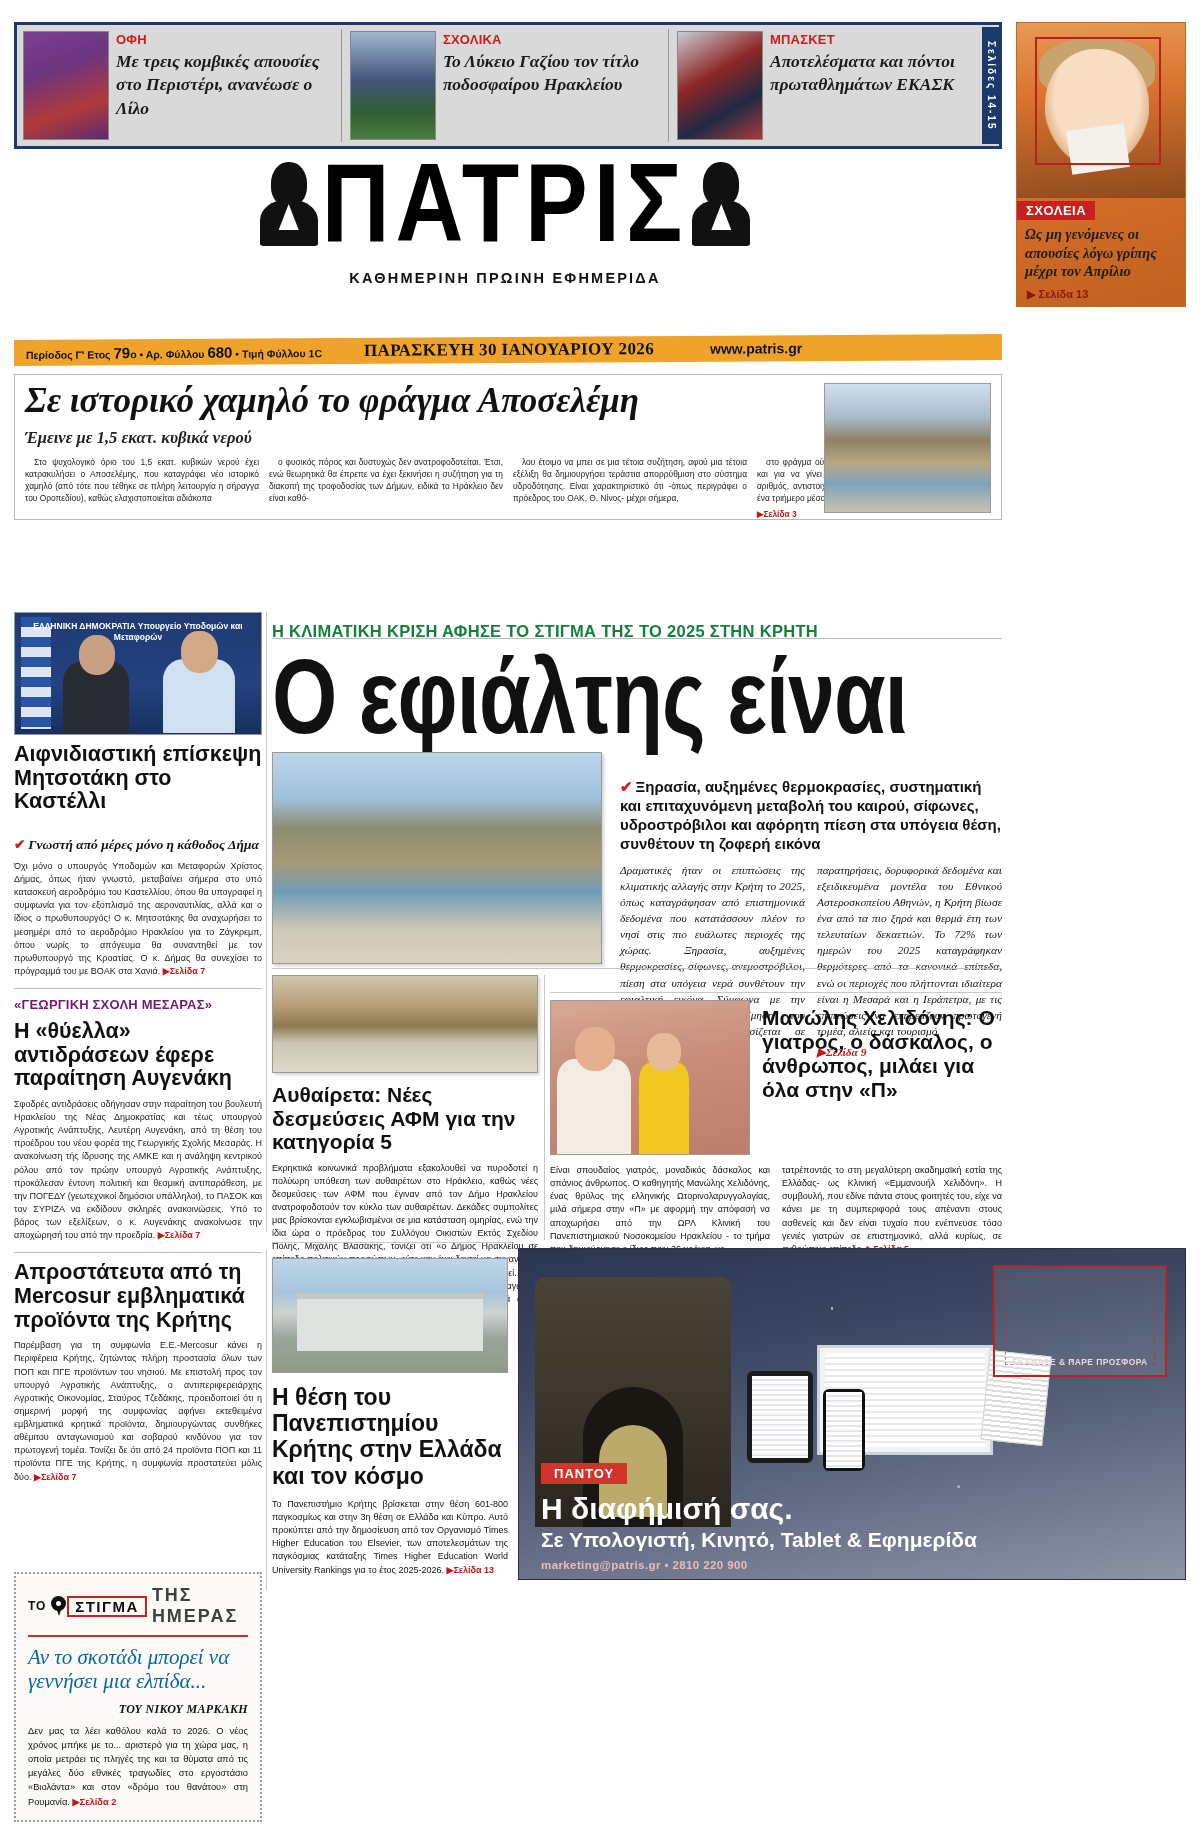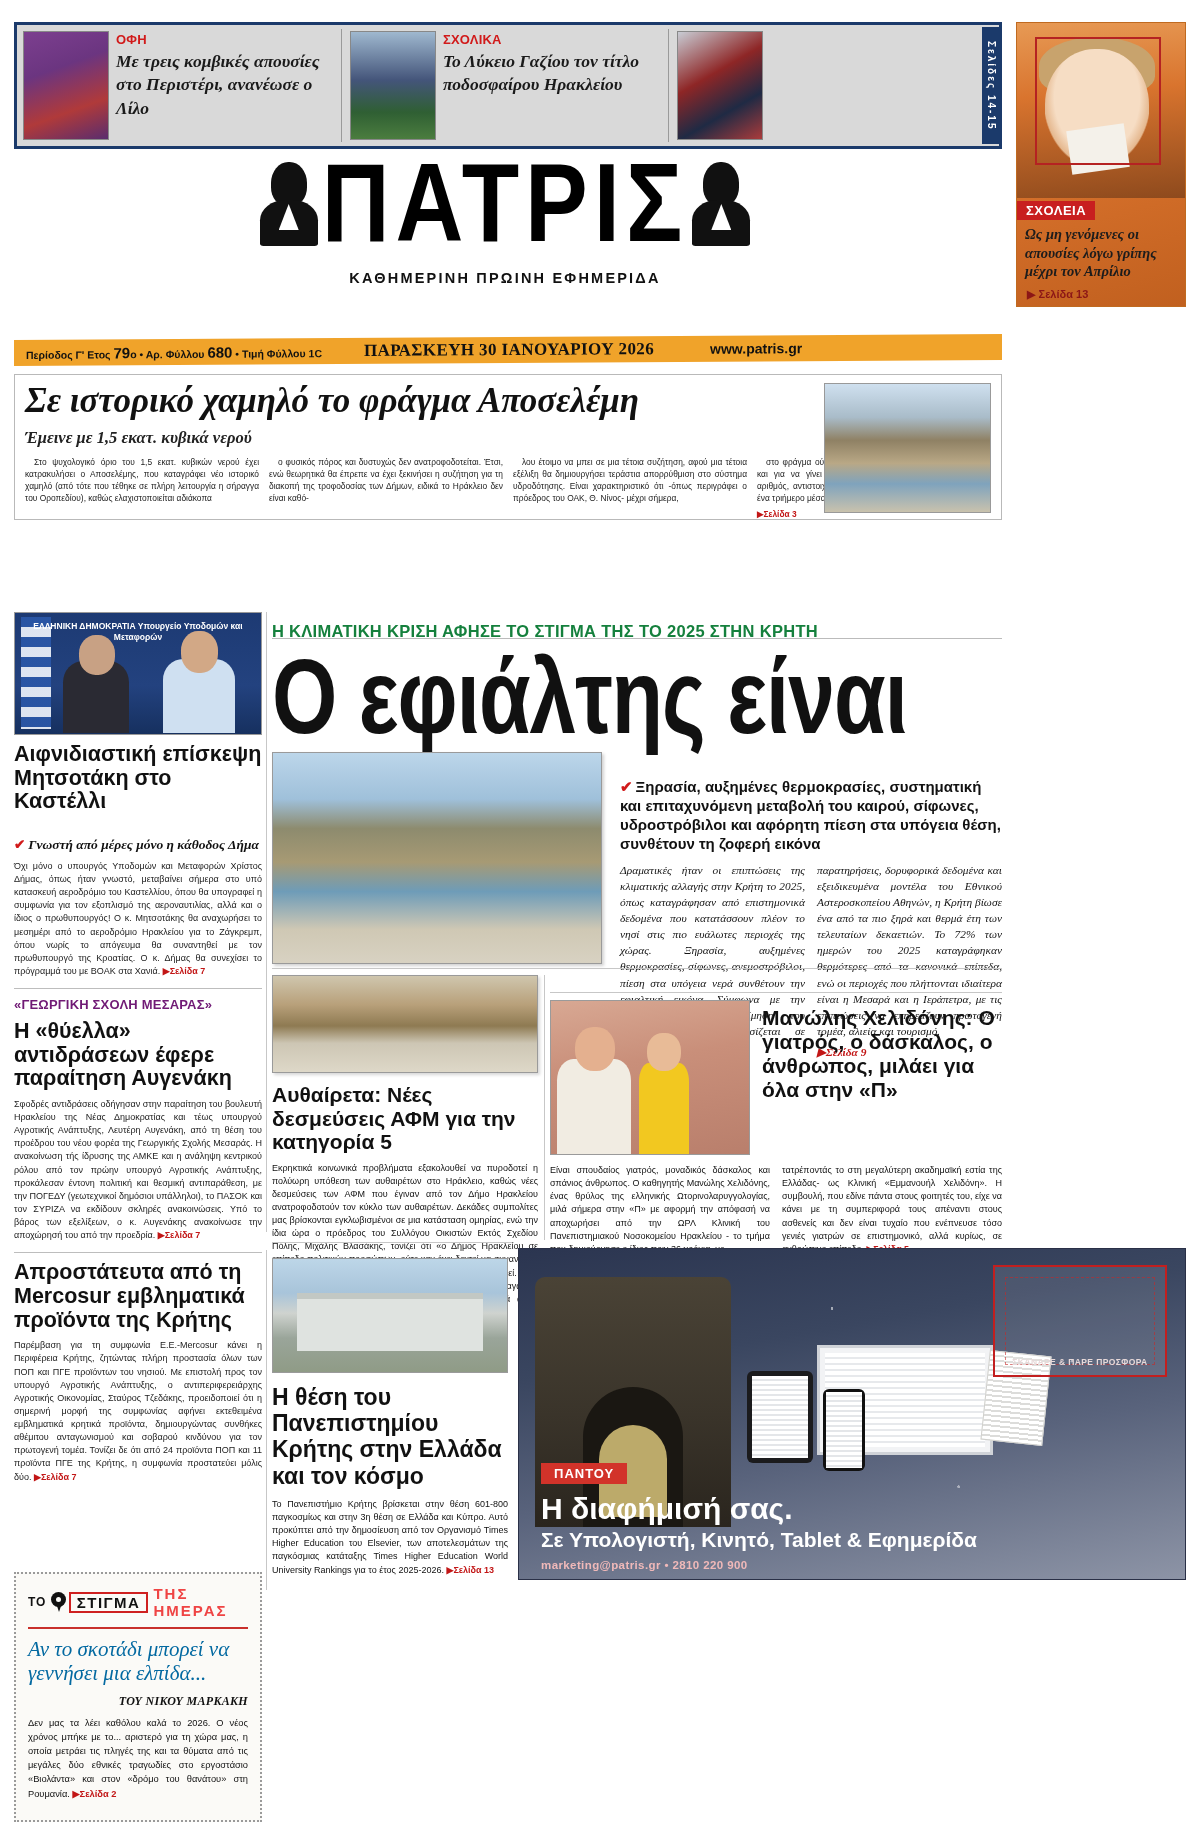--- a/index.html
+++ b/index.html
@@ -224,21 +224,21 @@
   
   .stigma { position:absolute; left:14px; top:1572px; width:248px; height:250px;
     border:2px dotted #9a9a9a; background:#fbfaf7; padding:11px 12px; }
   .st-hdr { display:flex; align-items:center; gap:5px; }
   .st-to { font-size:12px; font-weight:700; color:#111; letter-spacing:1px; }
   .st-pin { width:15px; height:20px; position:relative; }
   .st-pin:before { content:""; position:absolute; left:0; top:0; width:15px; height:15px; background:#111; border-radius:50% 50% 50% 50%; }
   .st-pin:after { content:""; position:absolute; left:4.5px; top:11px; width:0; height:0; border-left:3px solid transparent; border-right:3px solid transparent; border-top:9px solid #111; }
   .st-pin i { position:absolute; left:5px; top:4.5px; width:5px; height:5px; background:#fbfaf7; border-radius:50%; display:block; }
   .st-word { border:2px solid #cf2020; padding:0 6px; font-size:15px; font-weight:700; letter-spacing:1.5px; color:#111; }
-  .st-day { font-size:15px; font-weight:700; letter-spacing:2px; color:#ef4444; }
+  .st-day { font-size:18px; font-weight:700; letter-spacing:2px; color:#404040; }
   .st-rule { height:2px; background:#c9302c; margin:8px 0 9px; }
   .st-head { font-family:"Liberation Serif", serif; font-style:italic; font-weight:400; font-size:21px; line-height:1.14; color:#0369a1; }
   .st-by { text-align:right; font-family:"Liberation Serif", serif; font-style:italic; font-weight:700; font-size:12px; margin-top:8px; letter-spacing:.3px; }
   .st-body { font-size:9.3px; line-height:1.52; text-align:justify; margin-top:7px; }
 
   
   .vline { position:absolute; background:#c7c7c7; width:1px; }
   .hline { position:absolute; background:#c7c7c7; height:1px; }
 </style>
 </head>
@@ -256,20 +256,24 @@
     </div>
     <div class="ts-item">
       <div class="ts-thumb b"></div>
       <div class="ts-text">
         <div class="ts-kicker">ΣΧΟΛΙΚΑ</div>
         <div class="ts-head">Το Λύκειο Γαζίου τον τίτλο ποδοσφαίρου Ηρακλείου</div>
       </div>
     </div>
     <div class="ts-item">
       <div class="ts-thumb c"></div>
+      <div class="ts-text">
+        <div class="ts-kicker">ΜΠΑΣΚΕΤ</div>
+        <div class="ts-head">Αποτελέσματα και πόντοι πρωταθλημάτων ΕΚΑΣΚ</div>
+      </div>
     </div>
     <div class="ts-pages">Σελίδες 14-15</div>
   </div>
 
   <div class="flupromo">
     <div class="flu-img">
       <div class="flu-hair"></div>
       <div class="flu-face"></div>
       <div class="flu-tissue"></div>
       <div class="flu-redbox"></div>

